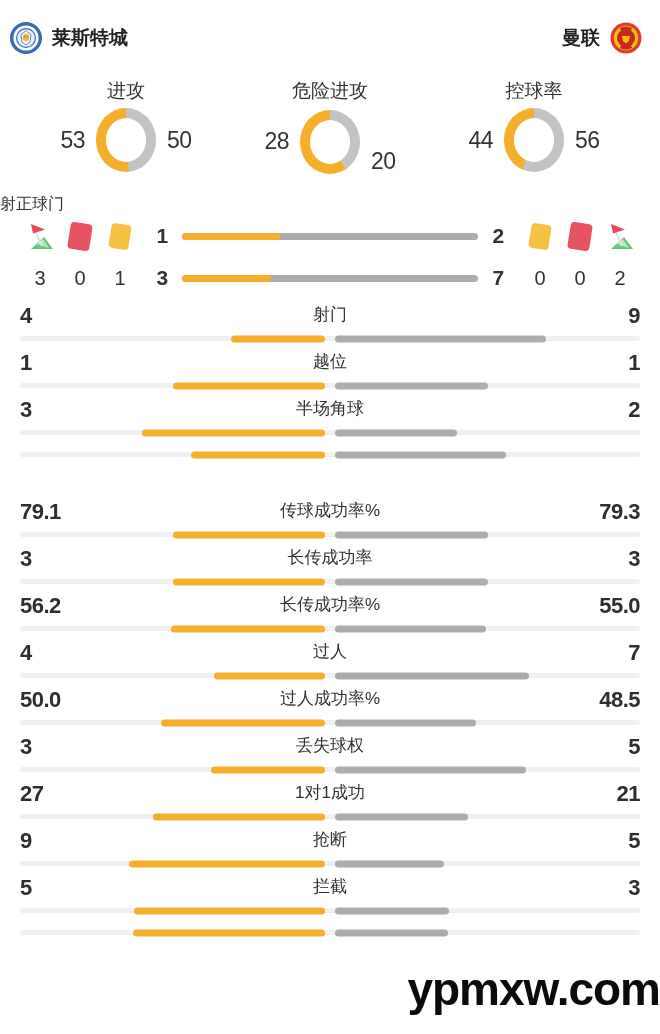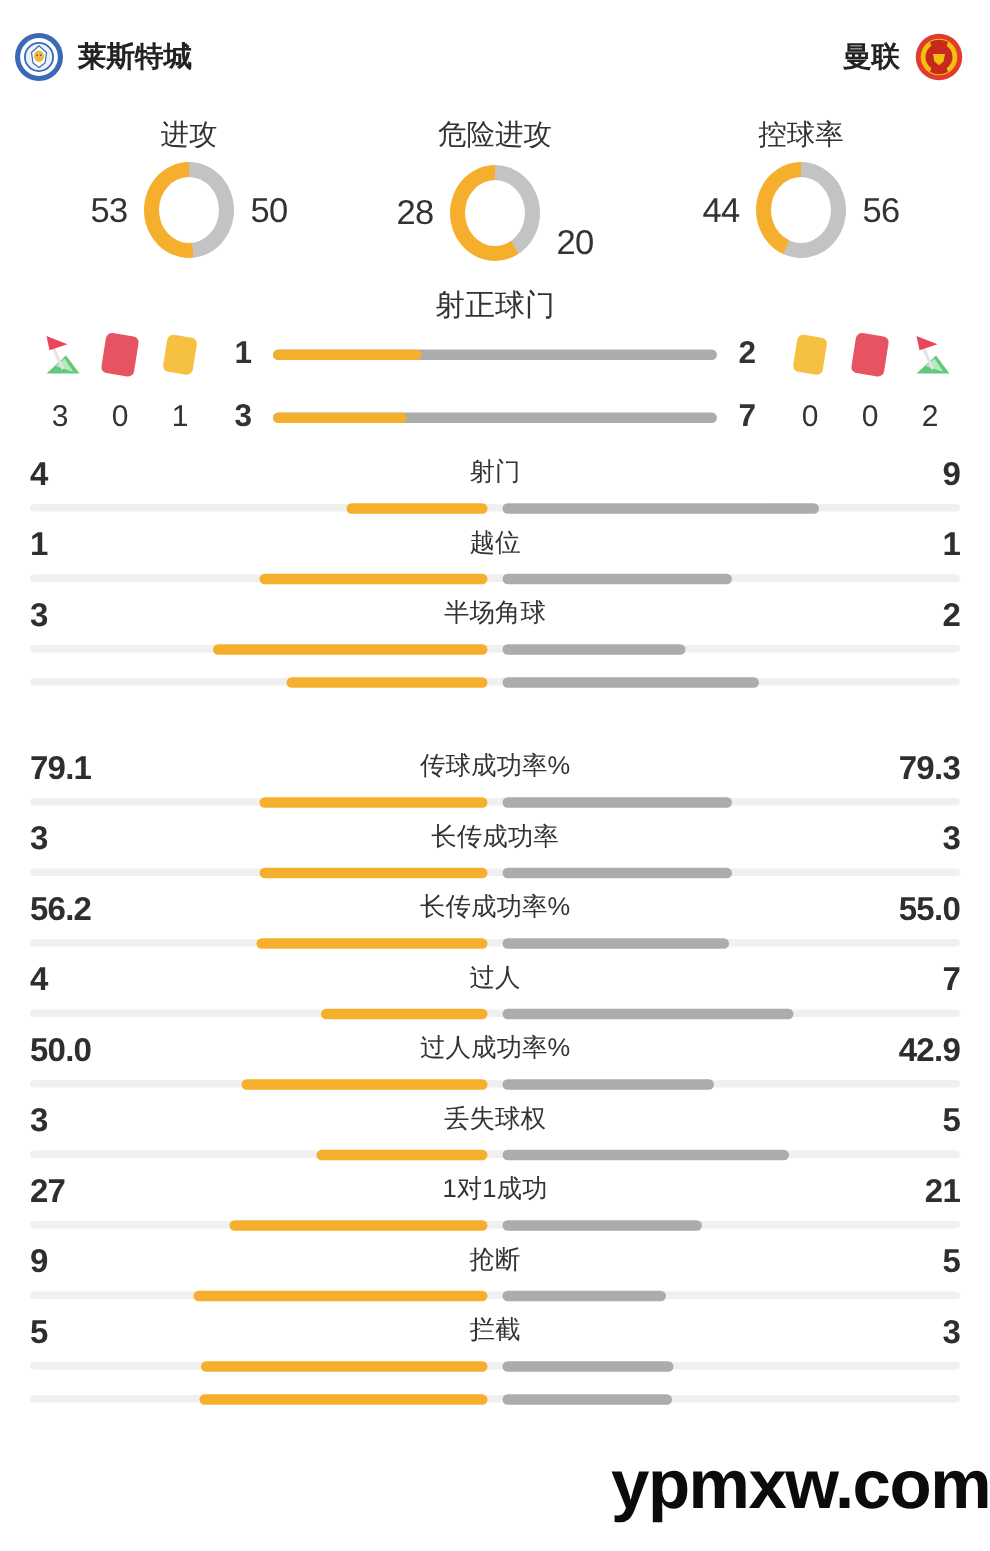--- a/index.html
+++ b/index.html
@@ -20,21 +20,21 @@
   .donuts { display:flex; justify-content:space-between; padding:0 26px; margin-top:24px; }
   .donut-col { width:200px; text-align:center; }
   .donut-label { font-size:19px; color:var(--text); line-height:22px; }
   .donut-flex { display:flex; align-items:center; justify-content:center; gap:11px; margin-top:6px; }
   .dval { font-size:23px; font-weight:500; color:var(--text); letter-spacing:-0.5px; min-width:32px; }
   .donut { width:60px; height:64px; border-radius:50%; position:relative; }
   .donut .hole { position:absolute; inset:10px; background:#fff; border-radius:50%; }
 
   
   .shots { margin-top:18px; }
-  .sec-title { text-align:center; font-size:20px; color:var(--text); line-height:22px;font-family:Liberation Serif, serif; }
+  .sec-title { text-align:left; font-size:16px; color:var(--text); line-height:22px;font-family:Liberation Serif, serif; }
   .shots-row { display:flex; align-items:center; height:42px; padding:0 20px; }
   .cluster { width:122px; display:flex; }
   .cluster.right { justify-content:flex-end; }
   .cell { width:40px; display:flex; justify-content:center; align-items:center; }
   .cell.num { font-size:20px; font-weight:500; color:var(--text); }
   .sval { width:40px; text-align:center; font-size:21px; font-weight:700; color:var(--text); letter-spacing:-0.5px; }
   .cbar { flex:1; height:7px; background:var(--away-bar); border-radius:3.5px; position:relative; overflow:hidden; }
   .cbar-fill { position:absolute; left:0; top:0; bottom:0; background:var(--home-accent); border-radius:3.5px; }
 
   .card { border-radius:4px; transform:rotate(9deg); }
@@ -306,21 +306,21 @@
       <div class="half right">
           <div class="fill away" style="width: 63.6364%;"></div>
         </div>
     </div>
   </div>
 
   <div class="stat-row">
     <div class="stat-top">
       <span class="stat-val home">50.0</span>
       <span class="stat-label">过人成功率%</span>
-      <span class="stat-val away">42.9</span>
+      <span class="stat-val away">48.5</span>
     </div>
     <div class="stat-track">
       <div class="half left">
           <div class="fill home" style="width: 53.8213%;"></div>
         </div>
       <div class="half right">
           <div class="fill away" style="width: 46.1787%;"></div>
         </div>
     </div>
   </div>

